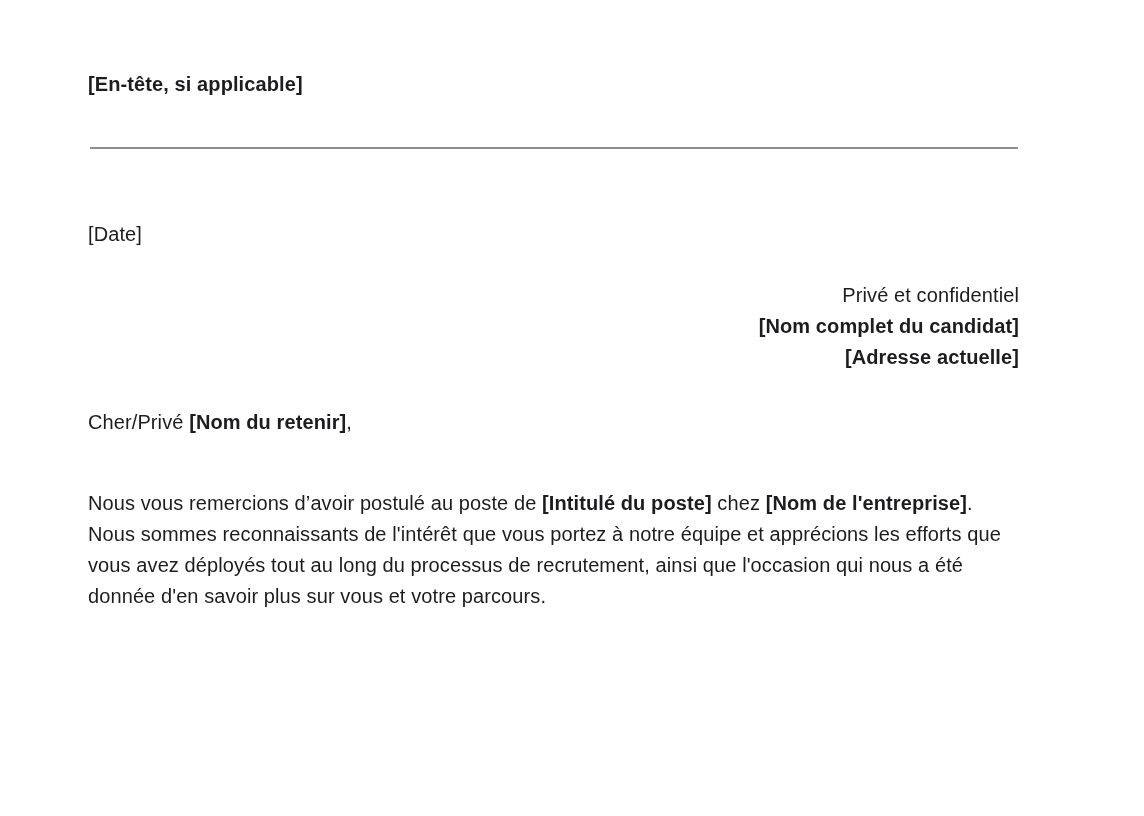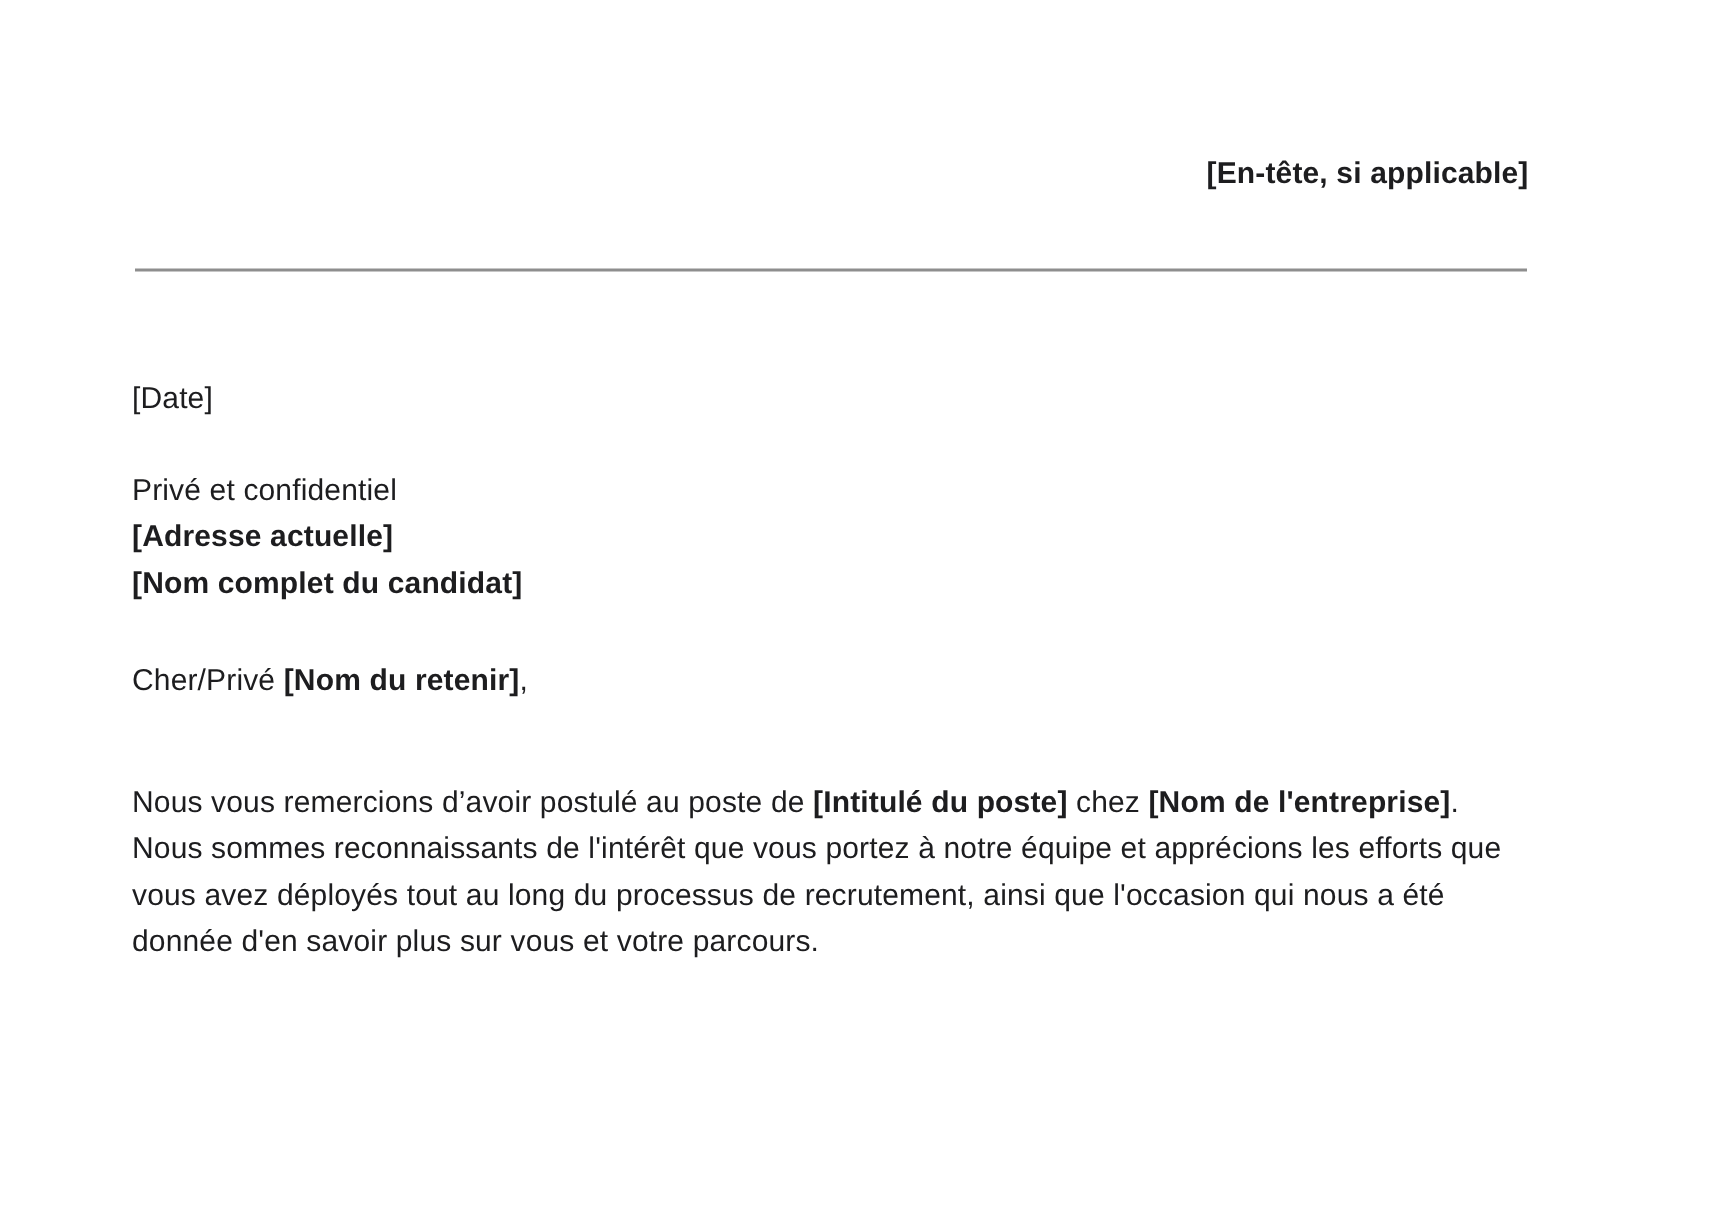--- a/index.html
+++ b/index.html
@@ -23,59 +23,60 @@
     overflow: hidden;
   }
   .content {
     margin-left: 88px;
     width: 931px;
     font-size: 20px;
     line-height: 31px;
     letter-spacing: 0.1px;
   }
   .letterhead {
-    padding-top: 101px;
-    text-align: right;
+    padding-top: 69px;
+    text-align: left;
     font-weight: 700;
   }
   .divider {
     border: none;
     border-top: 2px solid var(--divider-color);
     margin: 47px 0 0 2px;
     width: 928px;
     height: 0;
   }
   .date-line {
     margin-top: 70px;
     font-weight: 400;
   }
   .recipient {
     margin-top: 30px;
+    text-align: right;
   }
   .recipient .line { display: block; }
   .bold { font-weight: 700; }
   .block { margin-top: 34px; }
   p { margin: 50px 0 0 0; }
 </style>
 </head>
 <body>
 
 <div class="page">
   <div class="content">
 
     <div class="letterhead">[En-tête, si applicable]</div>
 
     <hr class="divider">
 
     <div class="date-line">[Date]</div>
 
     <div class="recipient block" style="margin-top:30px;">
       <span class="line">Privé et confidentiel</span>
+      <span class="line bold">[Nom complet du candidat]</span>
       <span class="line bold">[Adresse actuelle]</span>
-      <span class="line bold">[Nom complet du candidat]</span>
     </div>
 
 
     <div class="block"><span>Cher/Privé </span><span class="bold">[Nom du retenir]</span><span>,</span></div>
 
     <div>
         <p><span>Nous vous remercions d’avoir postulé au poste de </span><span class="bold">[Intitulé du poste]</span><span> chez </span><span class="bold">[Nom de l'entreprise]</span><span>. Nous sommes reconnaissants de l'intérêt que vous portez à notre équipe et apprécions les efforts que vous avez déployés tout au long du processus de recrutement, ainsi que l'occasion qui nous a été donnée d'en savoir plus sur vous et votre parcours.</span></p>
       </div>
 
   </div>

